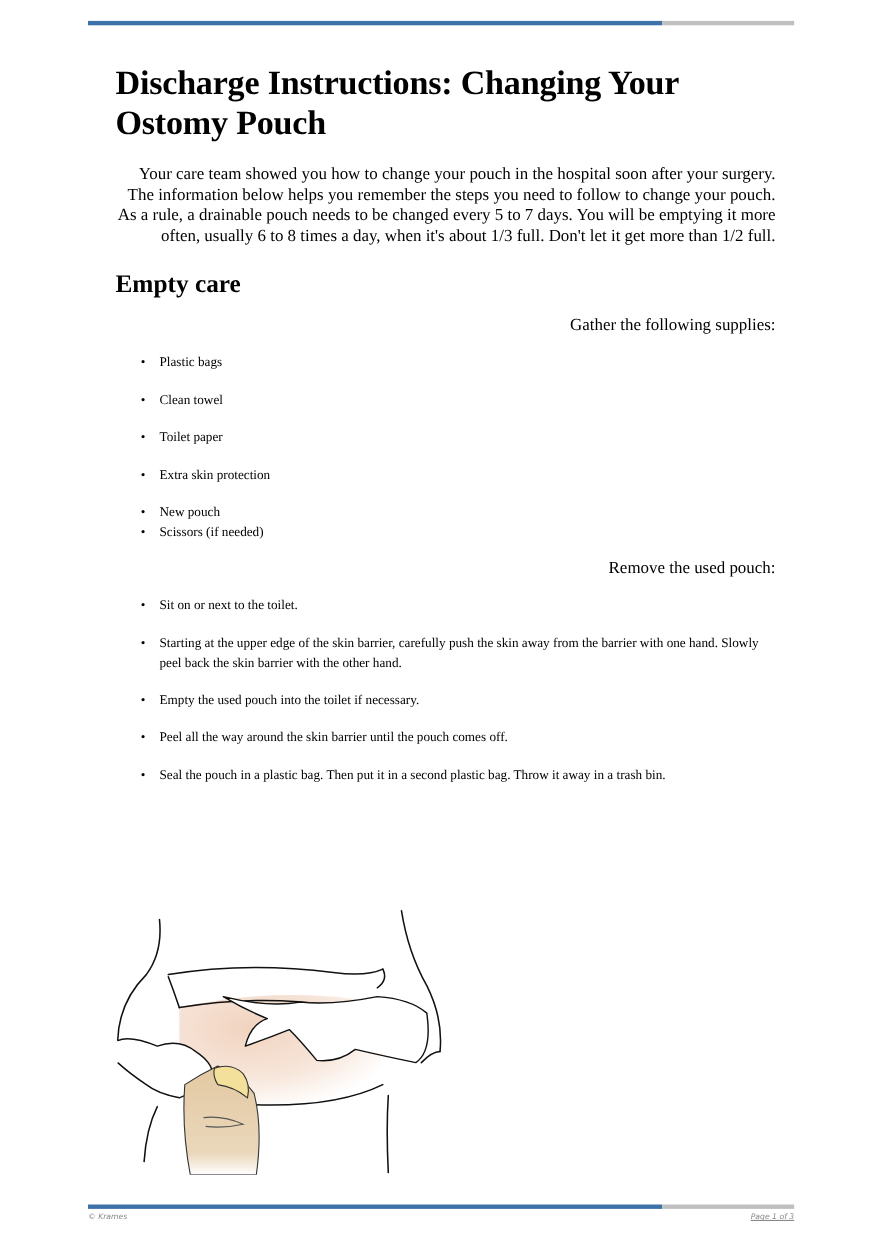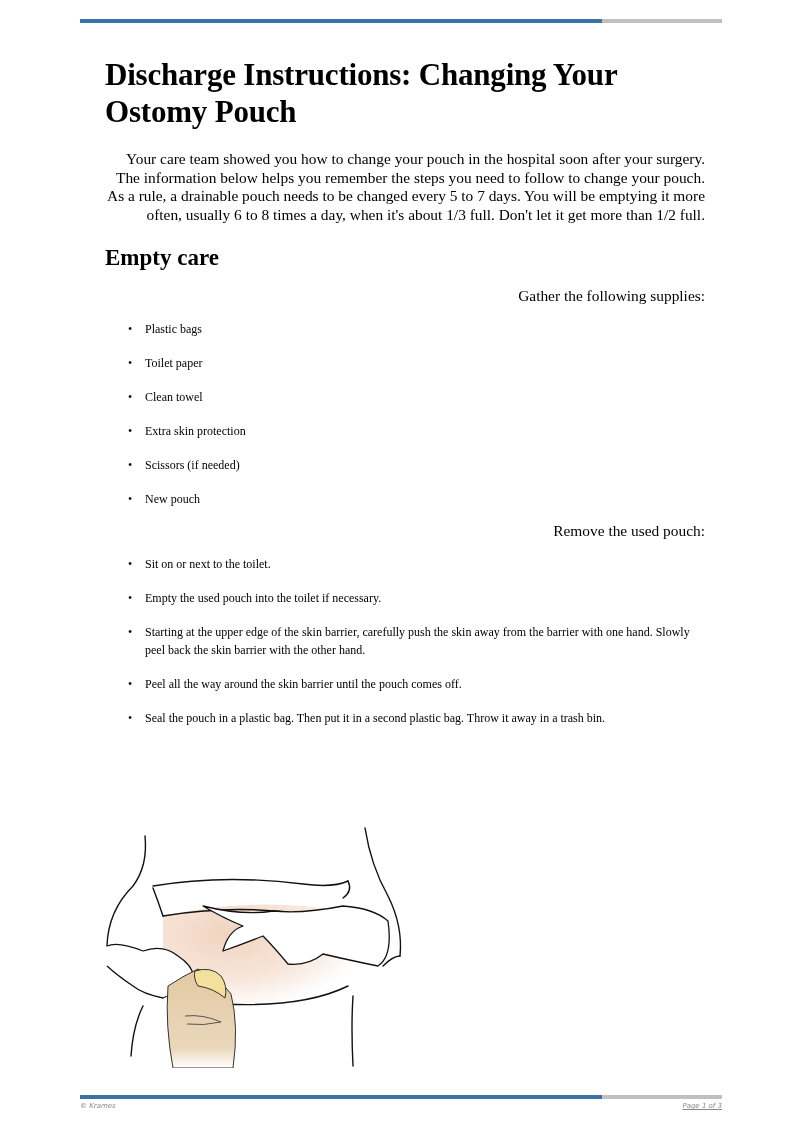--- a/index.html
+++ b/index.html
@@ -33,31 +33,31 @@
   <div class="gray"></div>
 </div>
 
 <div class="content">
   <h1>Discharge Instructions: Changing Your Ostomy Pouch</h1>
   <p class="intro">Your care team showed you how to change your pouch in the hospital soon after your surgery. The information below helps you remember the steps you need to follow to change your pouch. As a rule, a drainable pouch needs to be changed every 5 to 7 days. You will be emptying it more often, usually 6 to 8 times a day, when it's about 1/3 full. Don't let it get more than 1/2 full.</p>
   <h2>Empty care</h2>
   <p class="lead">Gather the following supplies:</p>
   <ul>
     <li>Plastic bags</li>
+    <li>Clean towel</li>
     <li>Toilet paper</li>
-    <li>Clean towel</li>
     <li>Extra skin protection</li>
+    <li style="margin-bottom:0">New pouch</li>
     <li>Scissors (if needed)</li>
-    <li style="margin-bottom:0">New pouch</li>
   </ul>
   <p class="lead" style="margin-top:14px;">Remove the used pouch:</p>
   <ul>
     <li>Sit on or next to the toilet.</li>
+    <li>Starting at the upper edge of the skin barrier, carefully push the skin away from the barrier with one hand. Slowly peel back the skin barrier with the other hand.</li>
     <li>Empty the used pouch into the toilet if necessary.</li>
-    <li>Starting at the upper edge of the skin barrier, carefully push the skin away from the barrier with one hand. Slowly peel back the skin barrier with the other hand.</li>
     <li>Peel all the way around the skin barrier until the pouch comes off.</li>
     <li>Seal the pouch in a plastic bag. Then put it in a second plastic bag. Throw it away in a trash bin.</li>
   </ul>
 </div>
 
 <div class="figure">
   <svg width="305" height="242" viewBox="0 0 305 242">
     <defs>
       <radialGradient id="skin" cx="0.35" cy="0.3" r="0.75">
         <stop offset="0" stop-color="#f1d3bf"></stop>

